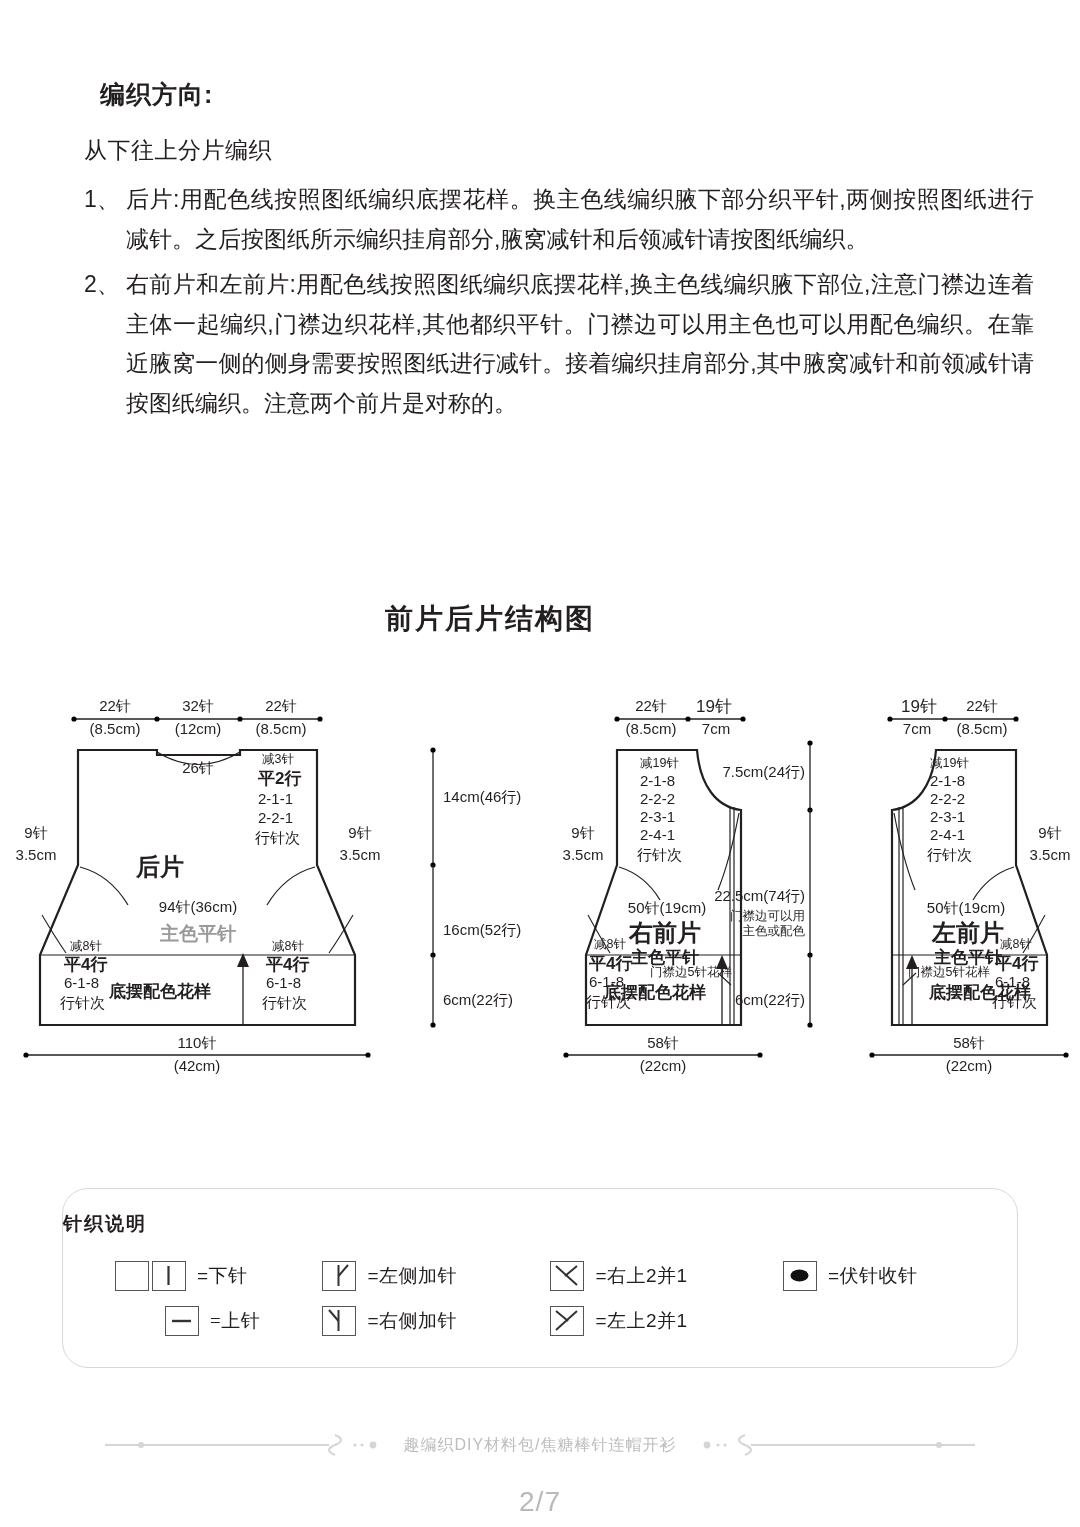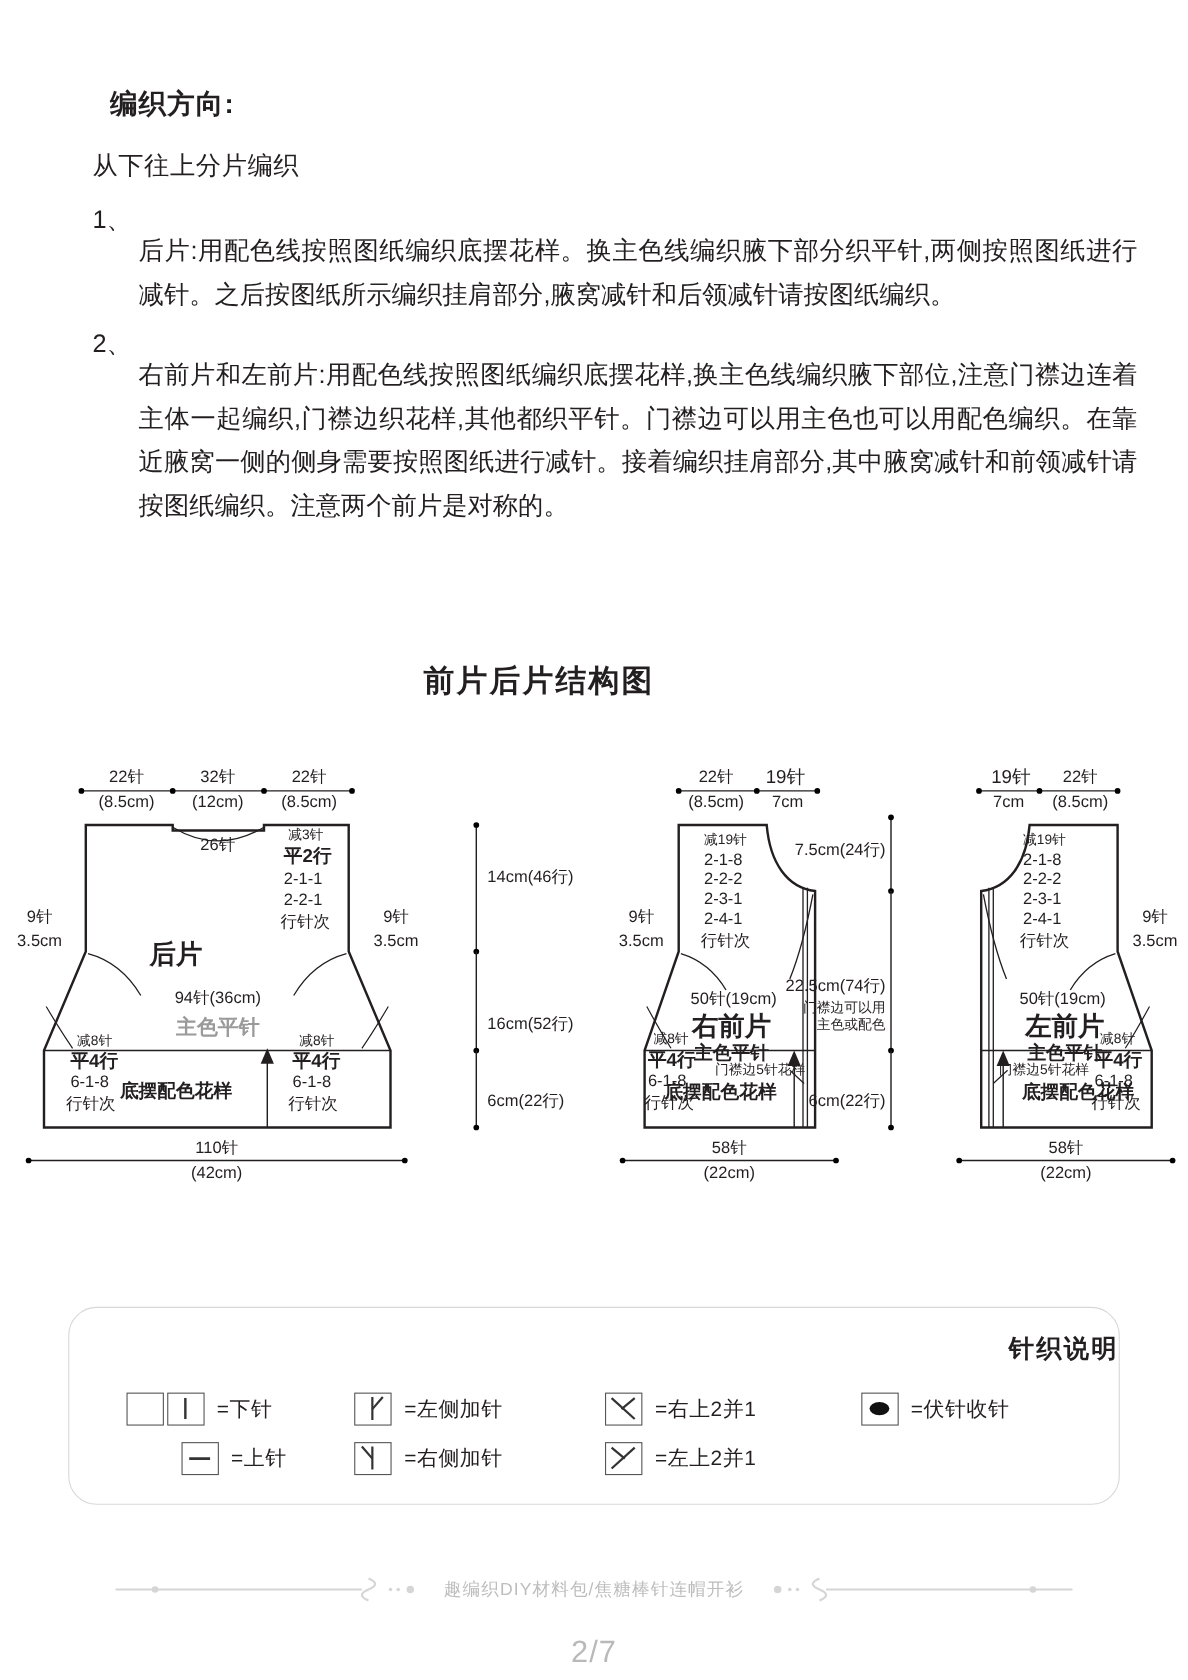--- a/index.html
+++ b/index.html
@@ -14,49 +14,49 @@
   }
   
   #intro { position:absolute; left:84px; top:78px; width:950px; }
   .heading {
     font-size:25px; font-weight:bold; letter-spacing:1px;
     margin:0 0 24px 16px; color:#231f20;
   }
   .lead { font-size:23px; margin:0 0 14px 0; letter-spacing:.5px; }
   .numitem { display:flex; font-size:23px; line-height:1.72; margin-bottom:6px; }
   .numitem .num { width:42px; flex:0 0 42px; }
-  .numitem .body { flex:1; text-align:justify;margin-top:28px; }
+  .numitem .body { flex:1; text-align:justify; }
 
   
   #schema-title {
     position:absolute; left:0; top:600px; width:980px;
     text-align:center; font-size:28px; font-weight:bold; letter-spacing:2px;
   }
 
   
   #diagrams { position:absolute; left:0; top:685px; width:960px; height:420px; }
   #diagrams svg { display:block; }
 
   
   #legend {
     position:absolute; left:62px; top:1188px; width:956px; height:180px;
     border:1.5px solid #d8d8d8; border-radius:26px; background:#fff;
   }
   #legend .ltitle {
-    text-align:right; font-size:23px; font-weight:bold; letter-spacing:2px;
+    text-align:left; font-size:19px; font-weight:bold; letter-spacing:2px;
     margin-top:22px;
   }
   .legend-cols { display:flex; margin-top:22px; padding:0 20px; }
   .legend-col { display:flex; flex-direction:column; gap:11px; }
   .lc1 { width:255px; padding-left:32px; }
   .lc2 { width:245px; }
   .lc3 { width:250px; }
   .lc4 { width:230px; }
   .lrow { display:flex; align-items:center; height:34px; font-size:19px; white-space:nowrap; }
-  .lrow.indent { padding-left:50px; }
+  .lrow.indent { padding-left:50px;font-family:Liberation Serif, serif; }
   .lrow .txt { margin-left:8px; letter-spacing:.5px; }
   .sym { width:34px; height:30px; border:1.6px solid #555; display:inline-block;
          position:relative; flex:0 0 auto; background:#fff; margin-right:3px; }
   .sym svg { position:absolute; left:0; top:0; }
 
   
   #footer { position:absolute; left:0; top:1430px; width:1080px; text-align:center; }
   .foot-line { display:flex; align-items:center; justify-content:center; gap:6px; }
   .foot-text { font-size:16px; color:#bdbdbd; letter-spacing:1px; }
   .pageno { margin-top:26px; font-size:28px; color:#b9b9b9; letter-spacing:1px; }

